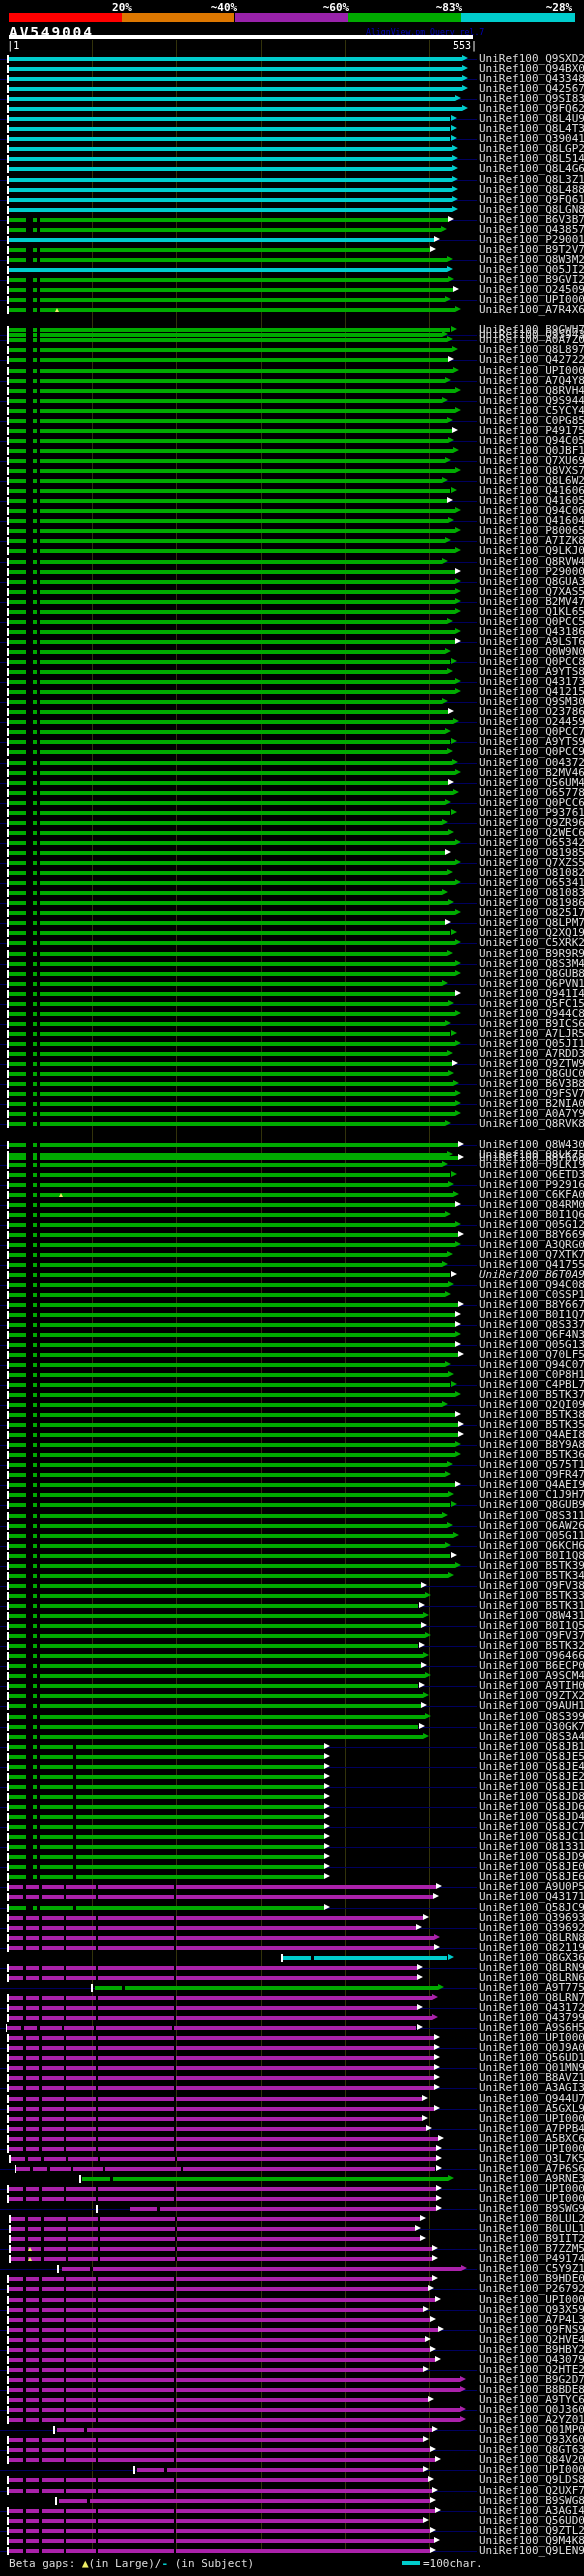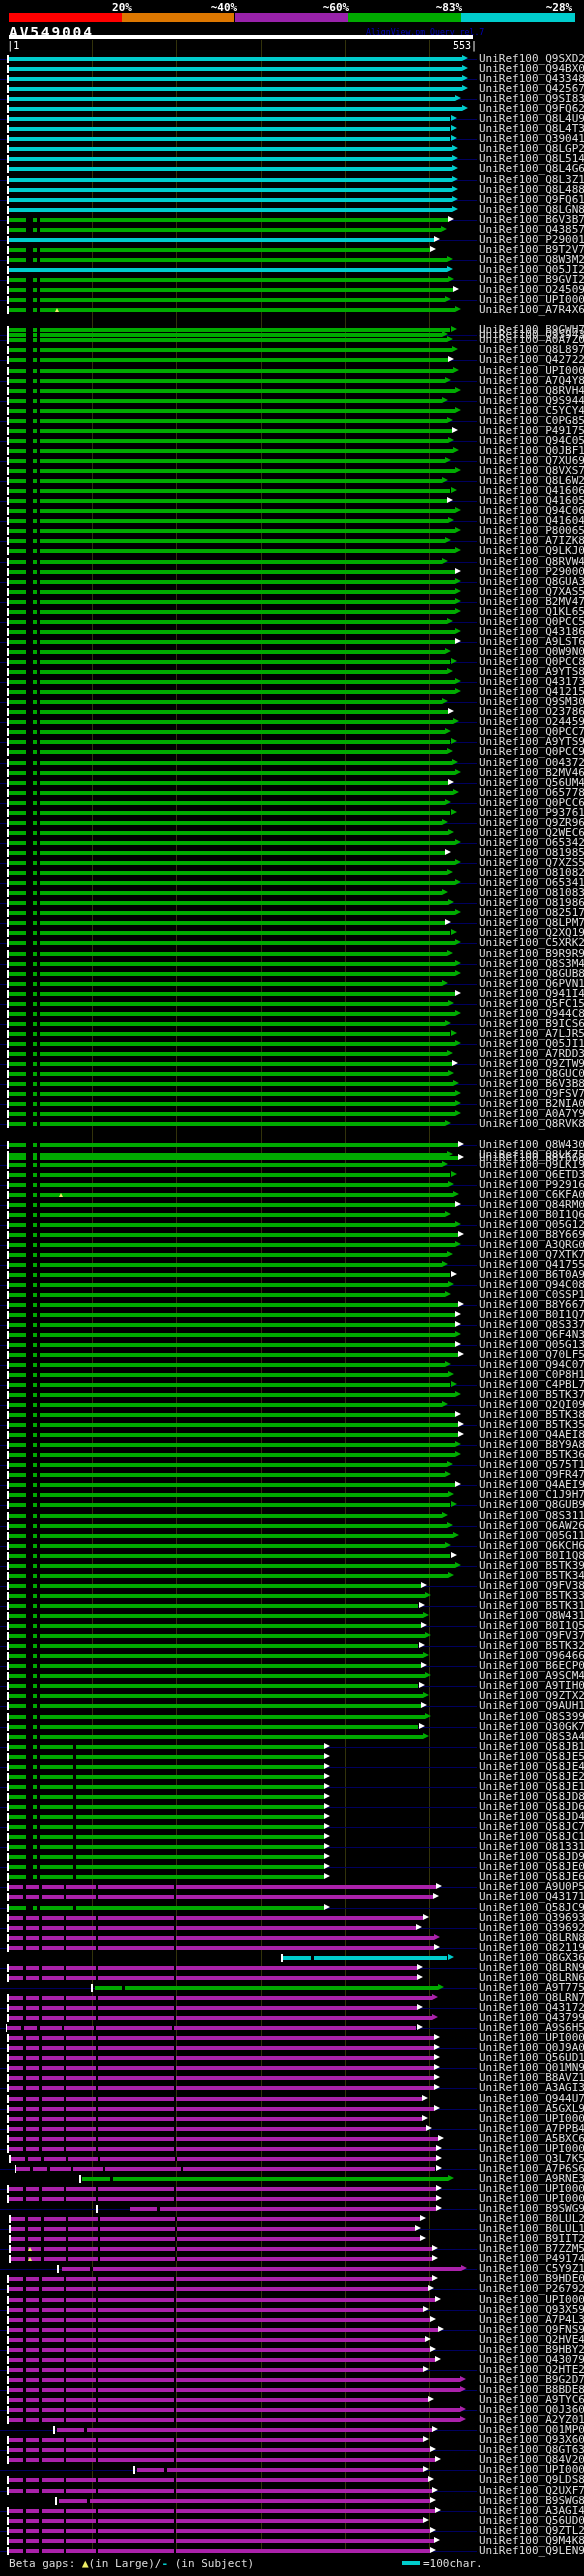--- a/index.html
+++ b/index.html
@@ -1053,21 +1053,21 @@
       </div>
       <div class="hit-row" style="top: 1260px;">
         <div class="connector" style="background: rgb(0, 0, 94);"></div>
         <div class="hit-bar" style="left: 9.1px; width: 433px; background: rgb(0, 170, 0);"></div>
         <div class="gap-notch" style="left: 25.6px; width: 7.3px;"></div>
         <div class="gap-notch" style="left: 37px; width: 2.7px;"></div>
         <div class="start-tick" style="left: 7.3px;"></div>
         <div class="hit-arrow" style="left: 442px; border-left: 6.4px solid rgb(0, 170, 0);"></div>
         <div class="hit-label">UniRef100_Q41755</div>
       </div>
-      <div class="hit-row" style="top: 1270px;">
+      <div class="hit-row" style="top: 1270px; font-style: italic;">
         <div class="hit-bar" style="left: 9.1px; width: 441px; background: rgb(0, 170, 0);"></div>
         <div class="gap-notch" style="left: 25.6px; width: 7.3px;"></div>
         <div class="gap-notch" style="left: 37px; width: 2.7px;"></div>
         <div class="start-tick" style="left: 7.3px;"></div>
         <div class="hit-arrow" style="left: 451px; border-left: 6.4px solid rgb(255, 255, 255);"></div>
         <div class="hit-label">UniRef100_B6T0A9</div>
       </div>
       <div class="hit-row" style="top: 1280px;">
         <div class="connector" style="background: rgb(0, 0, 94);"></div>
         <div class="hit-bar" style="left: 9.1px; width: 439px; background: rgb(0, 170, 0);"></div>

